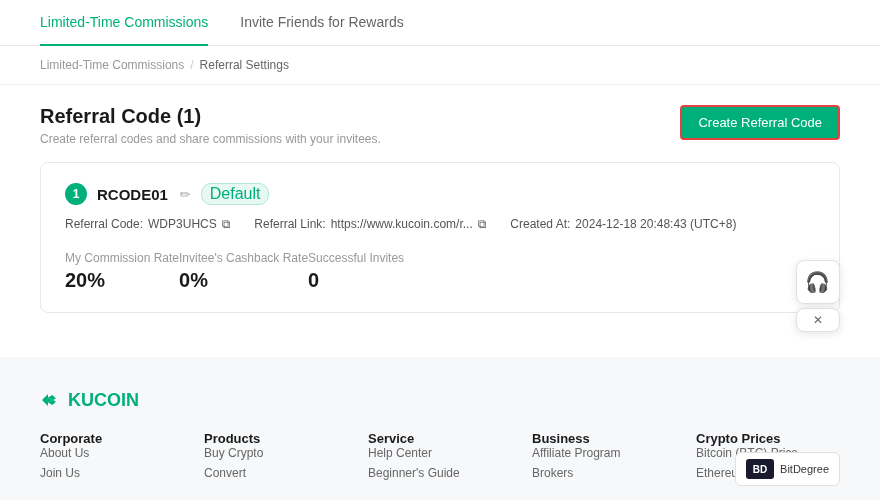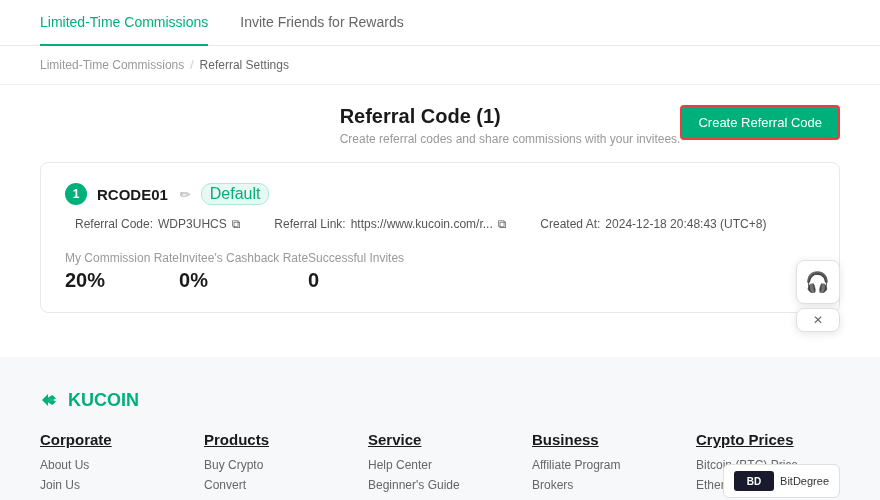--- a/index.html
+++ b/index.html
@@ -37,21 +37,21 @@
       color: #999;
       border-bottom: 1px solid #f0f0f0;
     }
     .breadcrumb span.sep { color: #ccc; }
     .breadcrumb span.current { color: #666; font-weight: 500; text-align: right; }
 
     
     .page-header {
       display: flex;
       align-items: flex-start;
-      justify-content: flex-end;
+      justify-content: space-between;
       padding: 20px 40px 16px;
     }
     .page-title { font-size: 20px; font-weight: 600; color: #1a1a1a; }
     .page-subtitle { font-size: 12px; color: #999; margin-top: 4px; }
 
     .create-btn {
       background: #00b07a;
       color: #fff;
       border: 2px solid #e84040;
       border-radius: 4px;
@@ -110,21 +110,20 @@
       align-items: center;
       gap: 24px;
       flex-wrap: wrap;
     }
     .card-info-item {
       display: flex;
       align-items: center;
       gap: 5px;
       font-size: 12px;
       color: #555;
-      margin-left: 10px;
     }
 
     .card-stats {
       display: flex;
       padding-top: 8px;
     }
     .stat-label { font-size: 12px; color: #999; margin-bottom: 4px; }
     .stat-value { font-size: 20px; font-weight: 600; color: #1a1a1a; }
 
     
@@ -183,25 +182,23 @@
     .logo-icon {
       width: 22px;
       height: 22px;
     }
     .footer-grid {
       display: grid;
       grid-template-columns: repeat(5, 1fr);
       gap: 20px;
     }
     .footer-col-title {
-      font-size: 15px;
+      font-size: 13px;
       font-weight: 600;
       color: #1a1a1a;
-      margin-bottom: 10px;
-      text-decoration: underline;
     }
     .footer-link {
       font-size: 12px;
       color: #666;
       margin-bottom: 6px;
       cursor: pointer;
     }
 
     
     .bitdegree-badge {
@@ -212,21 +209,21 @@
       align-items: center;
       gap: 6px;
       border: 1px solid #e0e0e0;
       border-radius: 6px;
       padding: 6px 10px;
       font-size: 11px;
       color: #333;
       background: #fff;
     }
     .bitdegree-icon {
-      width: 40px;
+      width: 28px;
       height: 20px;
       background: #1a1a2e;
       border-radius: 3px;
       display: flex;
       align-items: center;
       justify-content: center;
       color: #fff;
       font-size: 10px;
       font-weight: 700;
     }

